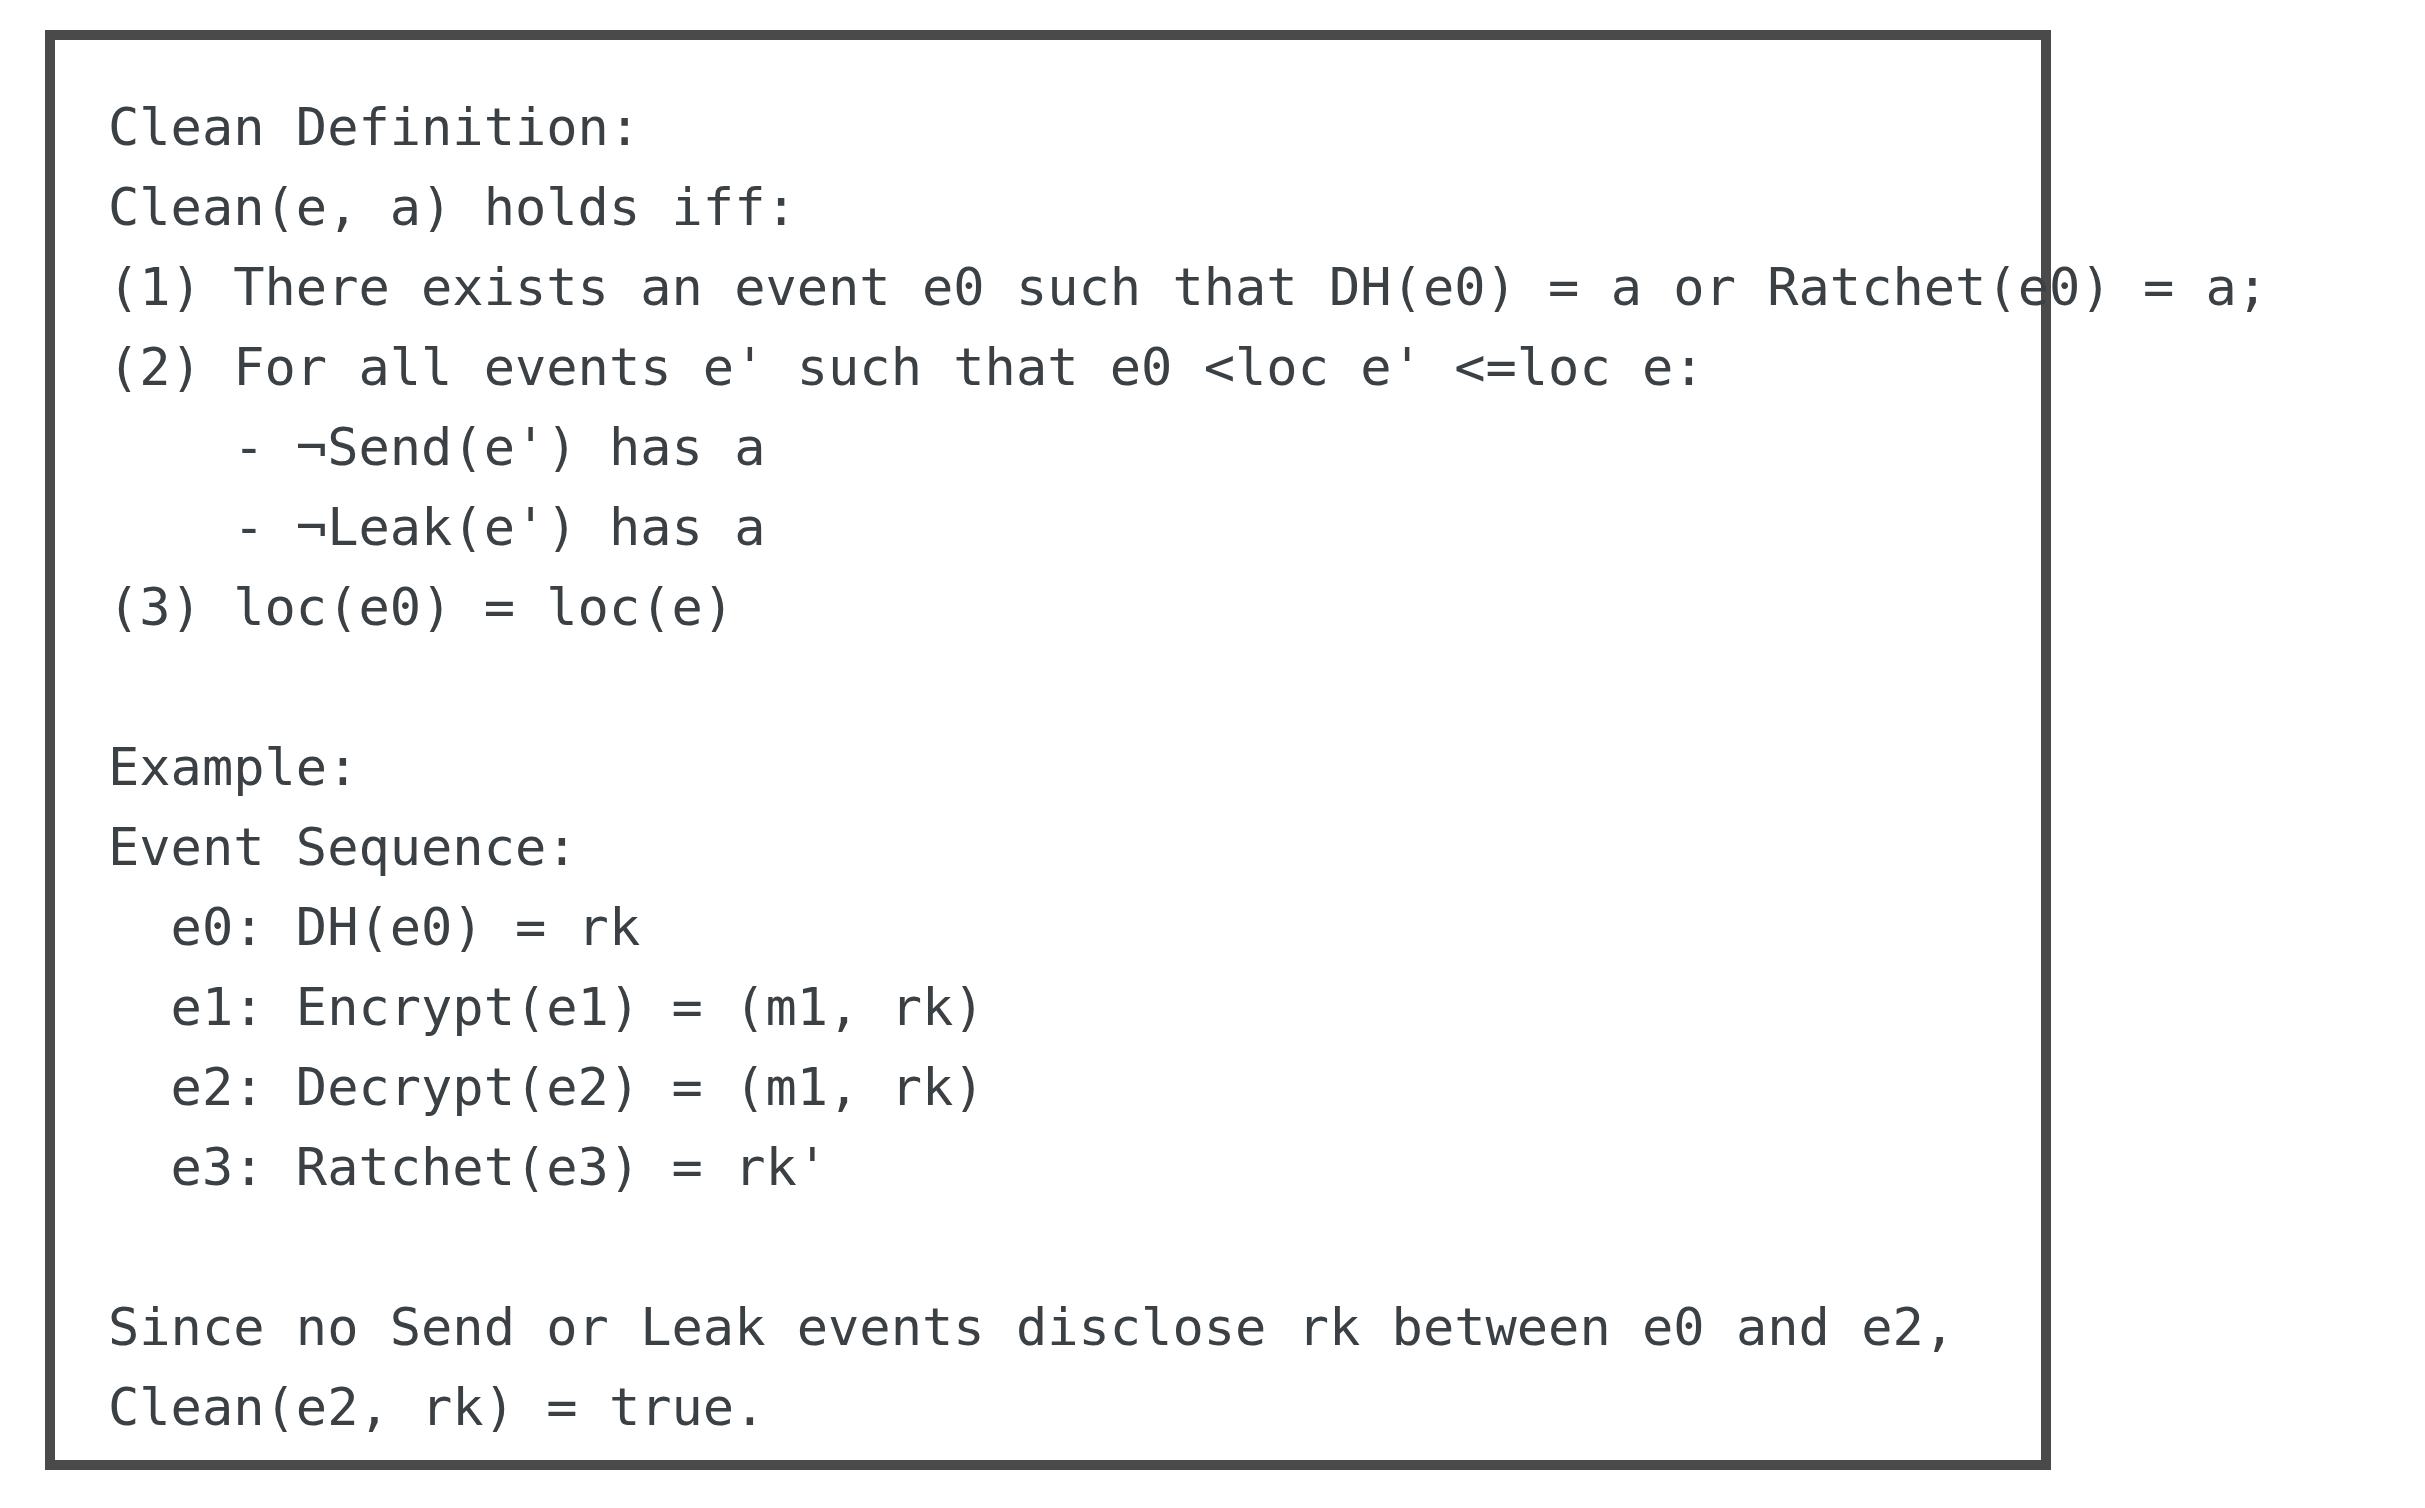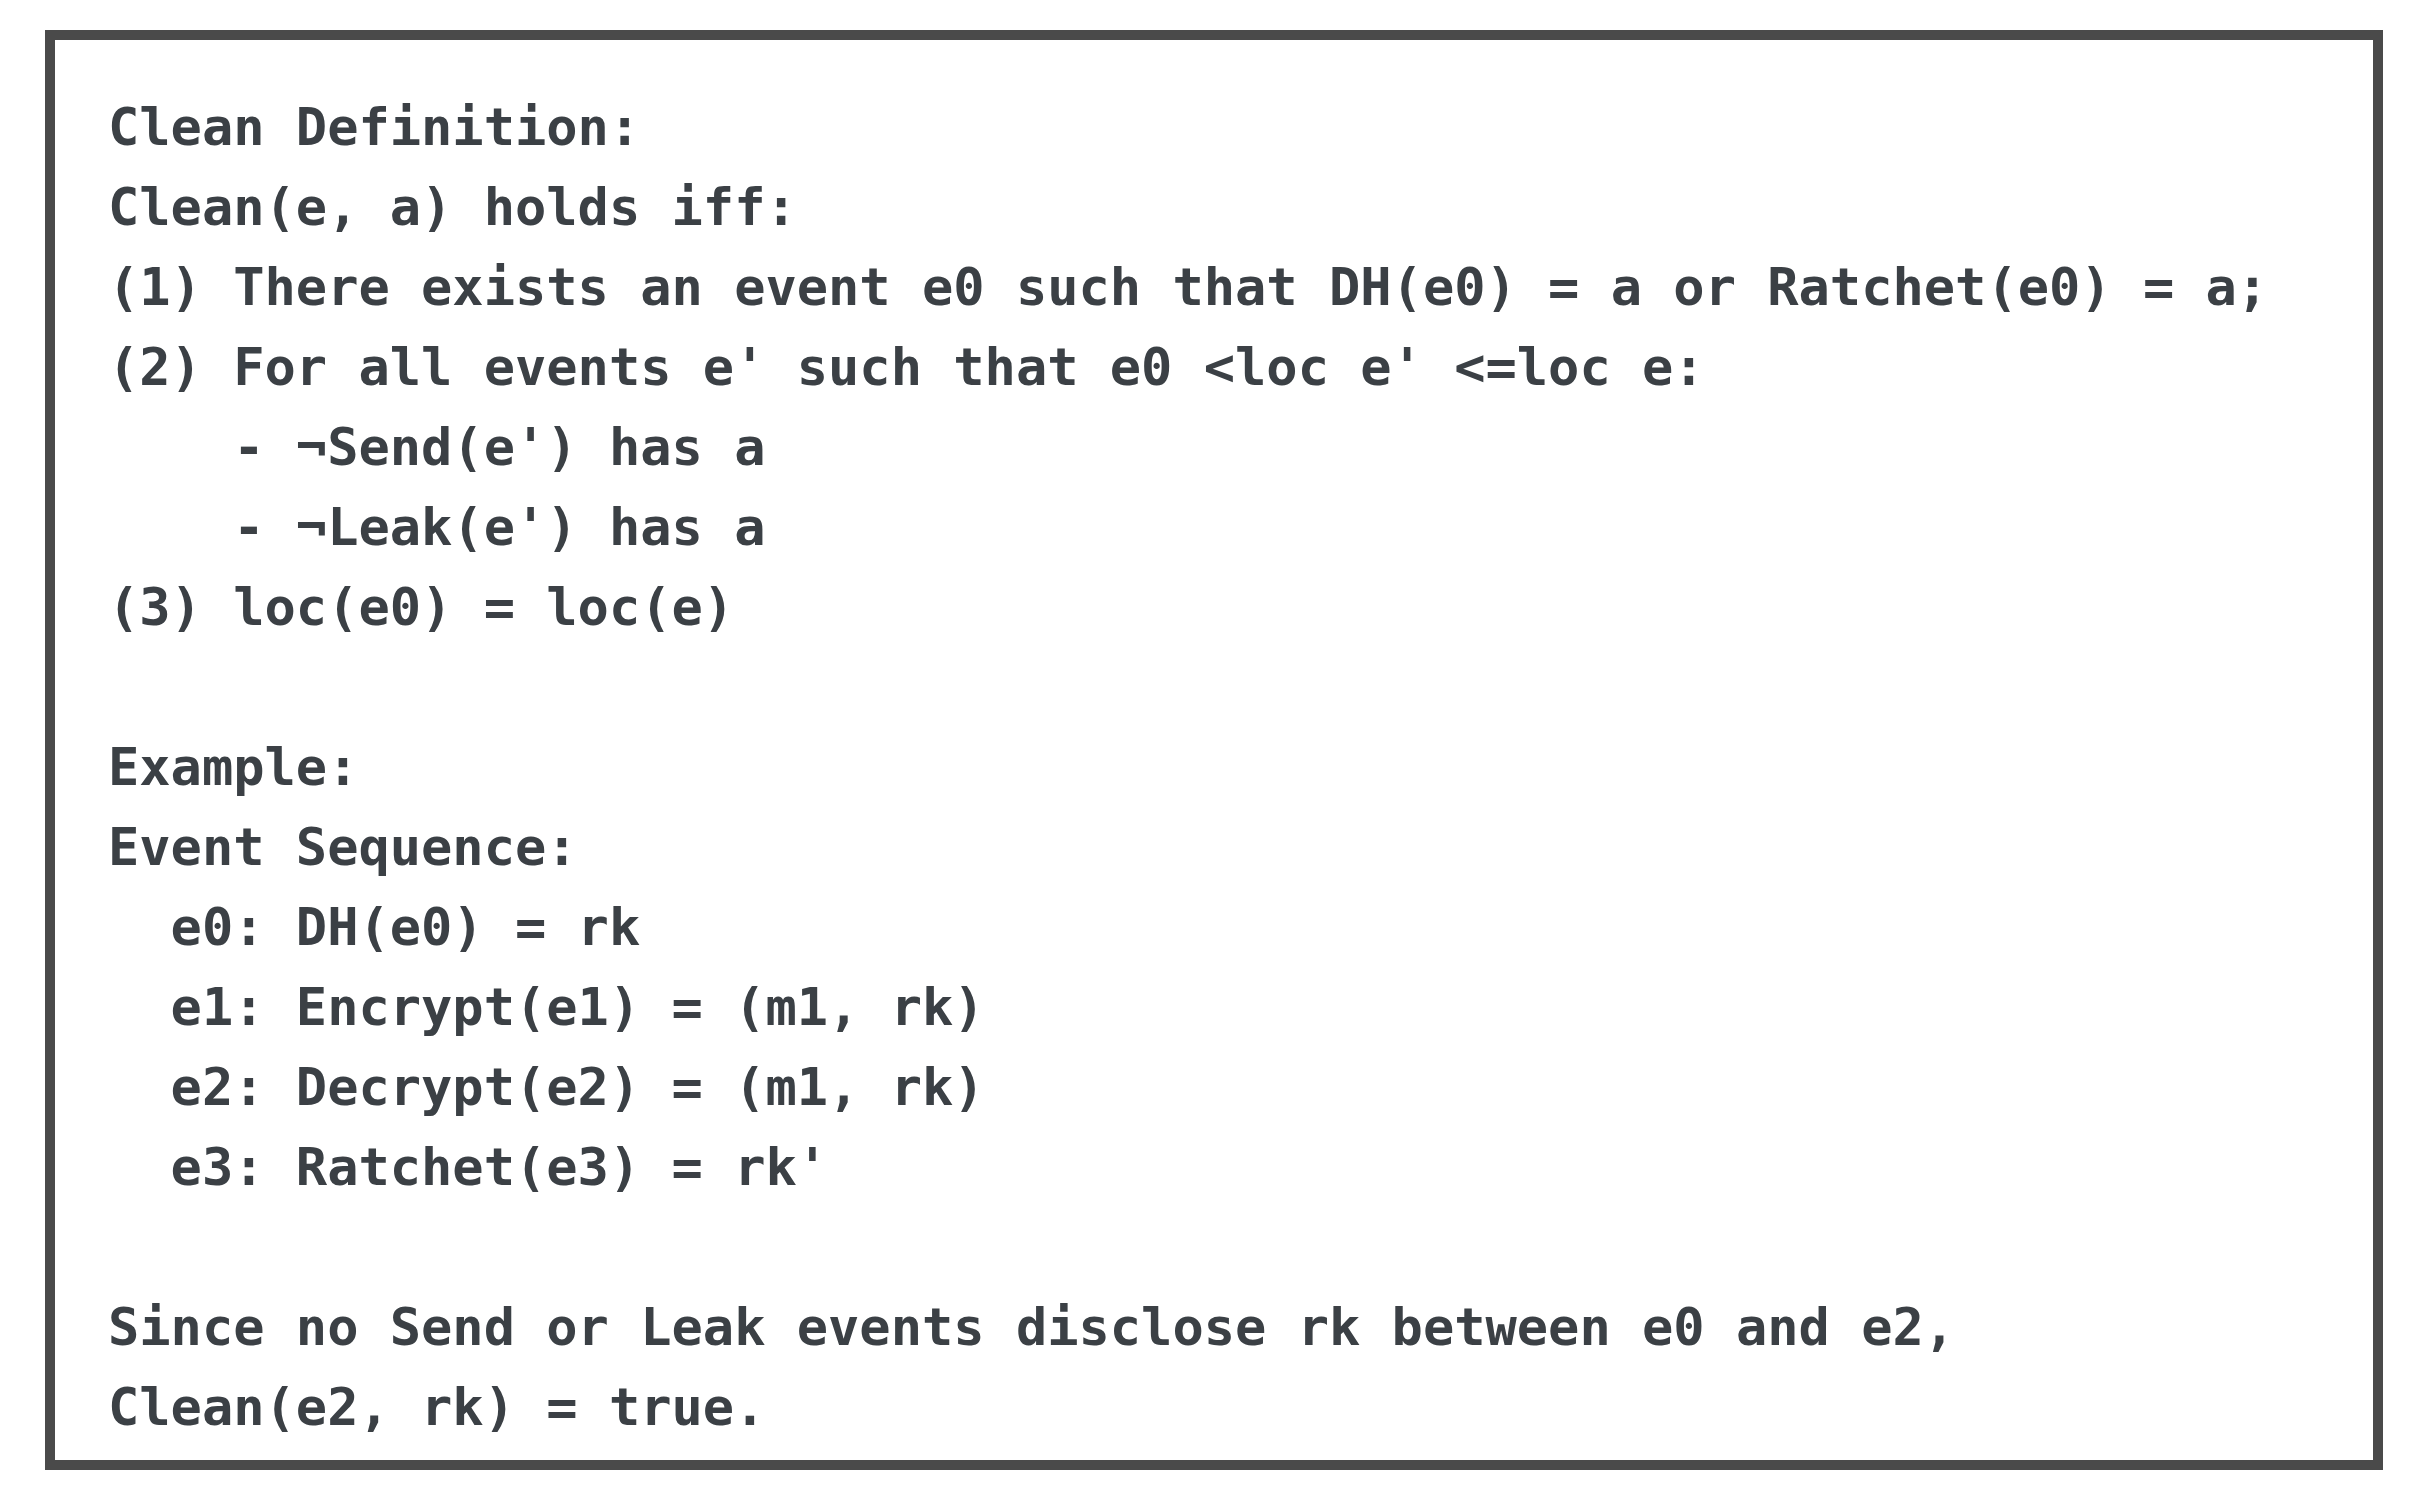--- a/index.html
+++ b/index.html
@@ -10,26 +10,25 @@
   body {
     width: 2426px;
     height: 1508px;
     position: relative;
     font-family: "DejaVu Sans Mono", "Liberation Mono", monospace;
   }
   .frame {
     position: absolute;
     left: 45px;
     top: 30px;
-    width: 2338px;
+    width: 2006px;
     height: 1440px;
     box-sizing: border-box;
     border: 10.5px solid #4a4a4a;
     background: #ffffff;
-    font-weight: bold;
   }
   .content {
     margin: 0;
     padding: 47px 32px 0 53px;
     font-family: "DejaVu Sans Mono", "Liberation Mono", monospace;
     font-size: 52px;
     line-height: 80px;
     color: #3b4045;
     white-space: pre;
     letter-spacing: 0;

